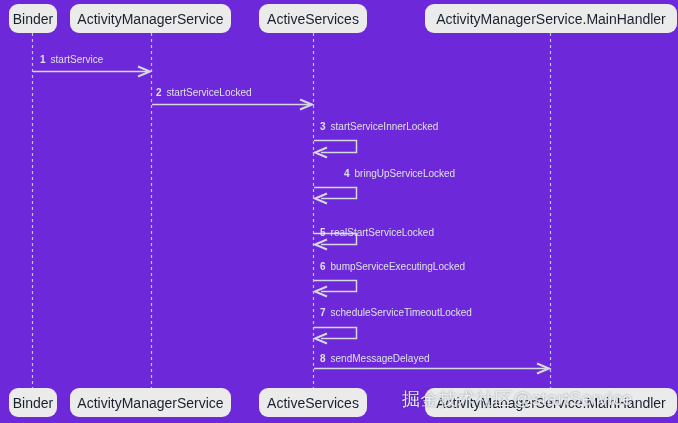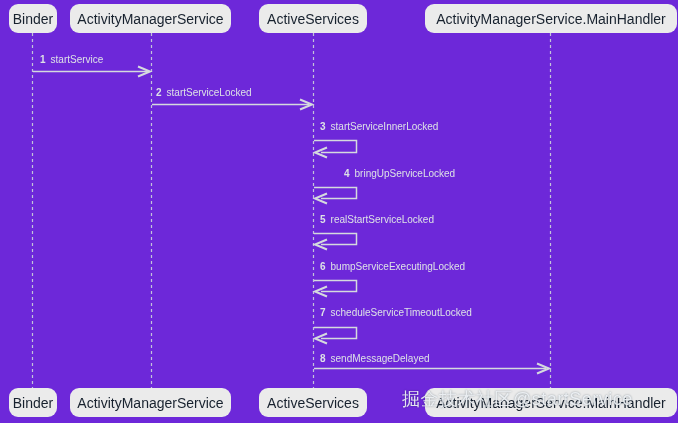--- a/index.html
+++ b/index.html
@@ -128,20 +128,20 @@
       <span>ActiveServices</span>
     </div>
   <div class="pbox" style="left:425px; top:388px; width:252px;">
       <span>ActivityManagerService.MainHandler</span>
     </div>
 
   <div class="msg" style="left:40px;  top:52px;"><b>1</b><span>startService</span></div>
   <div class="msg" style="left:156px; top:85px;"><b>2</b><span>startServiceLocked</span></div>
   <div class="msg" style="left:320px; top:119px;"><b>3</b><span>startServiceInnerLocked</span></div>
   <div class="msg" style="left:320px; top:166px;margin-left:24px;"><b>4</b><span>bringUpServiceLocked</span></div>
-  <div class="msg" style="left:320px; top:212px;"><b>5</b><span>realStartServiceLocked</span></div>
+  <div class="msg" style="left:320px; top:225px;"><b>5</b><span>realStartServiceLocked</span></div>
   <div class="msg" style="left:320px; top:259px;"><b>6</b><span>bumpServiceExecutingLocked</span></div>
   <div class="msg" style="left:320px; top:305px;"><b>7</b><span>scheduleServiceTimeoutLocked</span></div>
   <div class="msg" style="left:320px; top:351px;"><b>8</b><span>sendMessageDelayed</span></div>
 
   <div class="watermark">掘金技术社区@startService</div>
 
 </div>
 
 </body></html>

